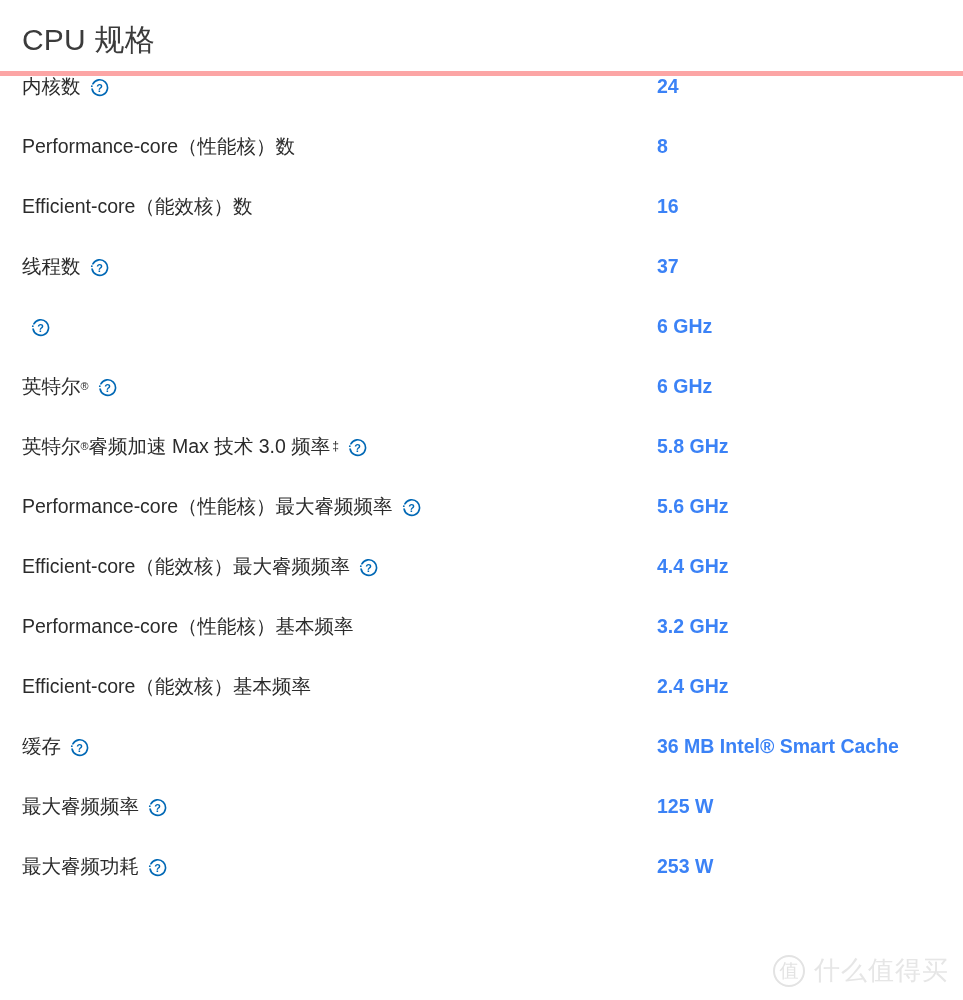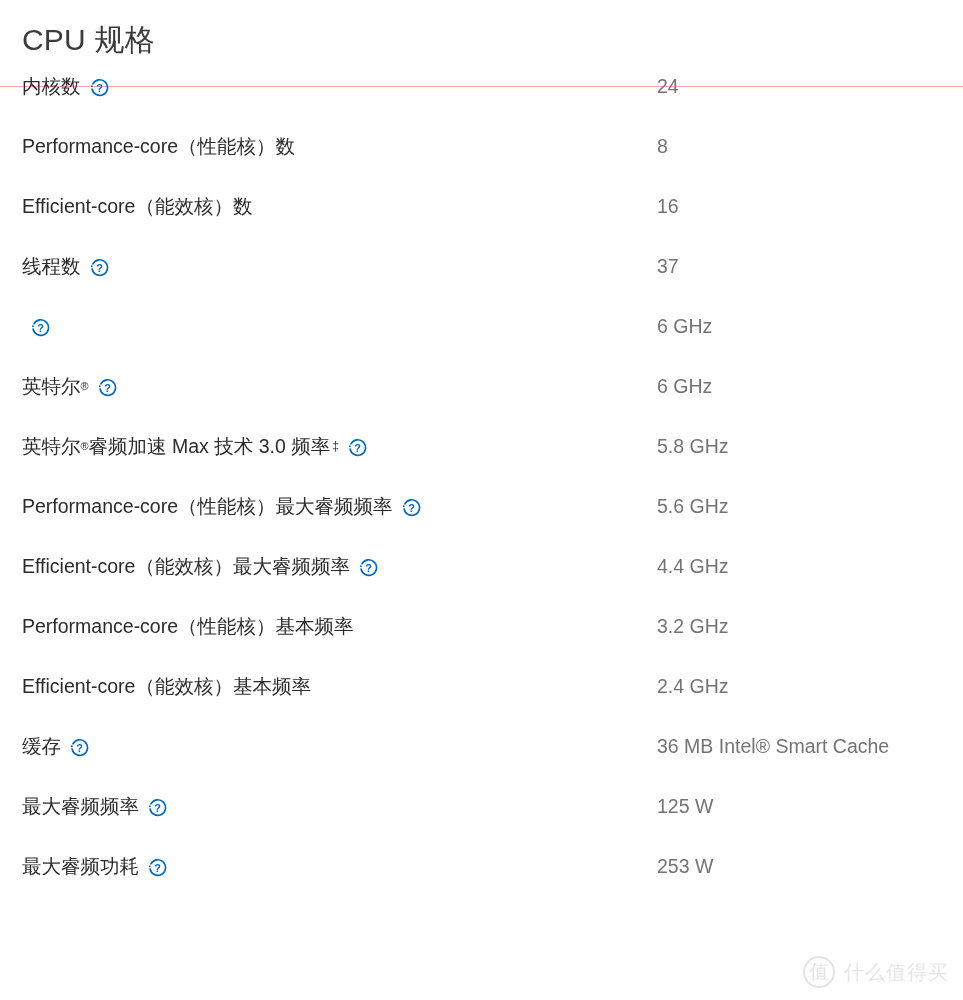--- a/index.html
+++ b/index.html
@@ -13,22 +13,22 @@
   #page {
     position:relative;
     width:963px; height:1000px;
     background:#ffffff;
   }
 
   
   .panel-header {
     position:absolute;
     left:0; top:0;
-    width:963px; height:87px;
-    border-bottom:1px solid #fca5a5;
+    width:963px; height:76px;
+    border-bottom:5px solid #fca5a5;
   }
   .panel-title {
     position:absolute;
     left:22px; top:20px;
     font-size:30px;
     font-weight:300;
     color:#3b3b3b;
     letter-spacing:0.2px;
     line-height:40px;
     white-space:nowrap;
@@ -58,22 +58,22 @@
     white-space:nowrap;
   }
   .spec-label .lbl-text { display:inline-block; }
   .spec-value {
     position:absolute;
     left:657px; top:0;
     height:60px;
     display:flex;
     align-items:center;
     font-size:19.5px;
-    font-weight:400;
-    color:#737373;
+    font-weight:700;
+    color:#3b82f6;
     line-height:60px;
     white-space:nowrap;
     text-align:right;
   }
 
   
   sup.reg {
     font-size:0.56em;
     vertical-align:super;
     line-height:0;
@@ -116,21 +116,21 @@
     border-radius:50%;
     border:2px solid #e3e3e3;
     display:flex;
     align-items:center;
     justify-content:center;
     font-size:19px;
     color:#e3e3e3;
     font-weight:500;
   }
   .wm-text {
-    font-size:20px;
+    font-size:26px;
     color:#e6e6e6;
     font-weight:500;
     letter-spacing:1px;
     white-space:nowrap;
   }
 </style>
 </head>
 <body>
 
 <div id="page">

